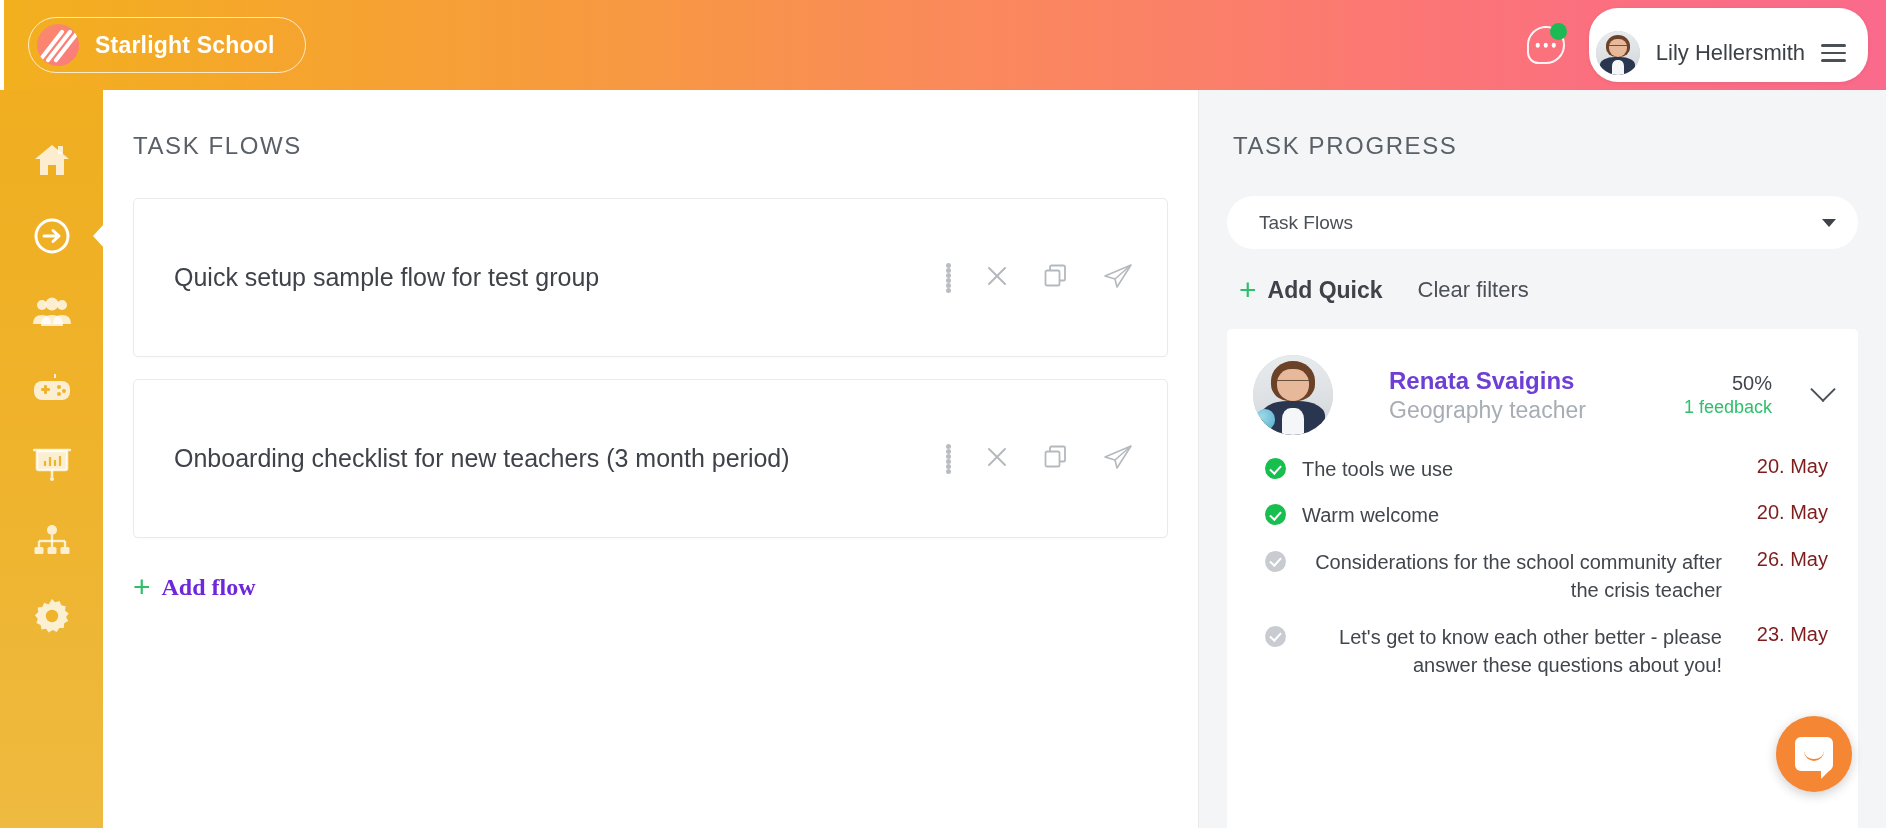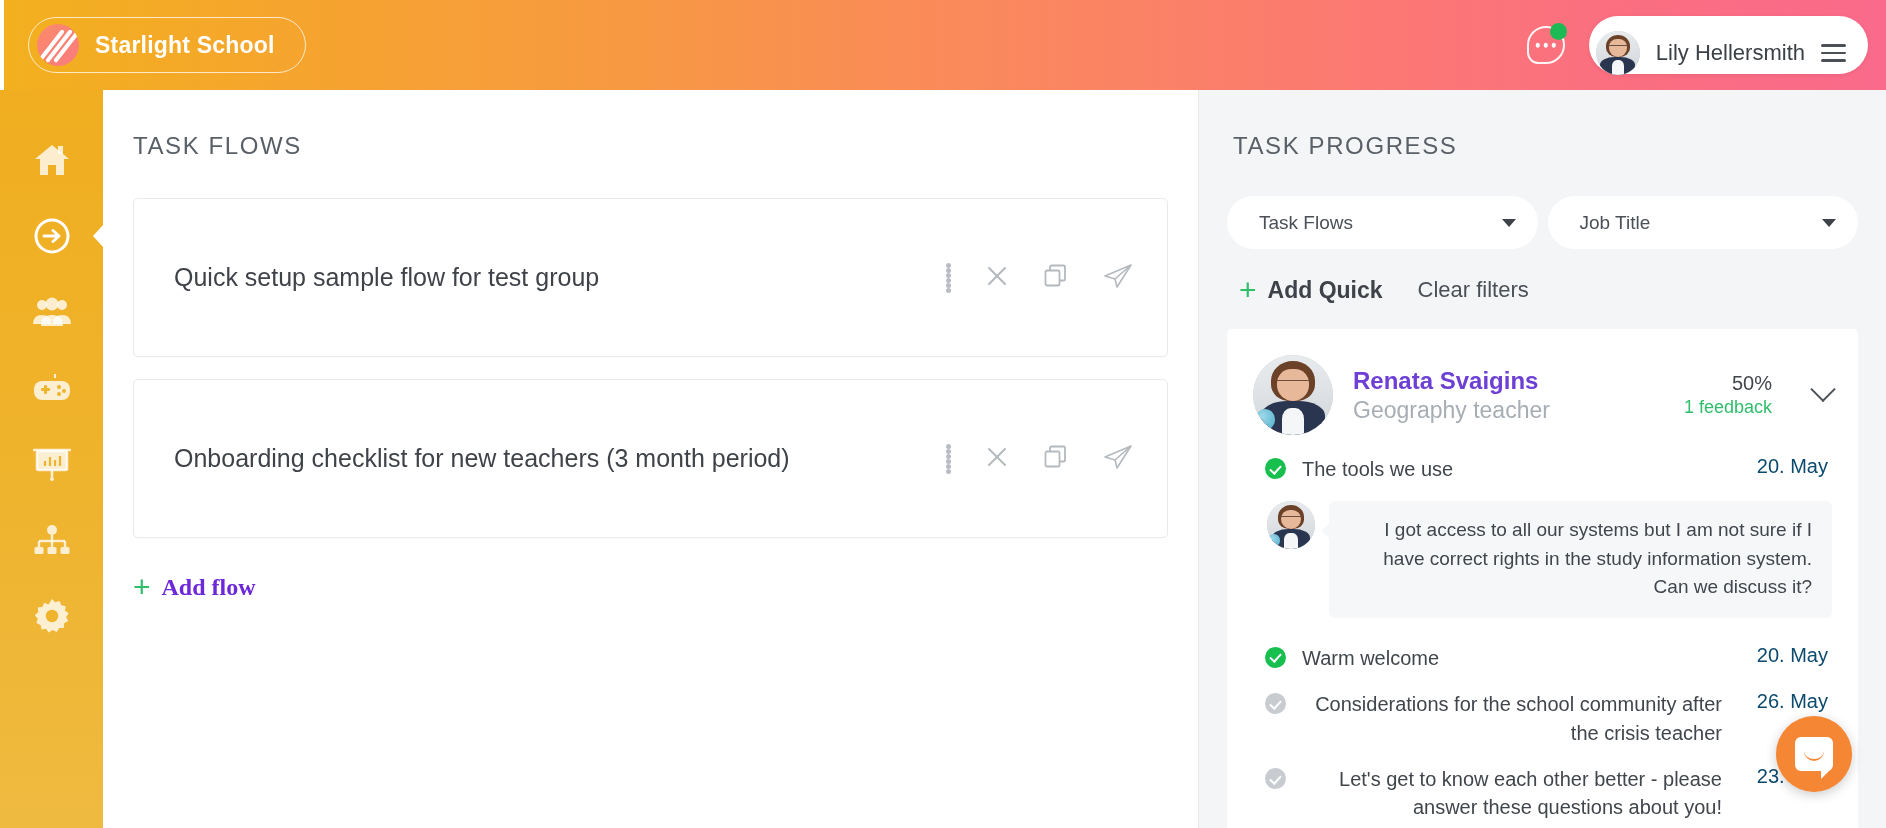--- a/index.html
+++ b/index.html
@@ -109,21 +109,21 @@
   }
   .msg-badge {
     position: absolute;
     top: -1px; right: 0px;
     width: 17px; height: 17px;
     border-radius: 50%;
     background: #1DB954;
   }
 
   .user-pill {
-    height: 58px;
+    height: 74px;
     background: #fff;
     border-radius: 29px;
     display: flex;
     align-items: center;
     padding: 16px 22px 0 7px;
     gap: 16px;
     box-shadow: 0 1px 4px rgba(0,0,0,0.08);
     cursor: pointer;
   }
   .avatar {
@@ -359,21 +359,21 @@
     overflow: hidden;
   }
   .person-head {
     display: flex;
     align-items: center;
     gap: 20px;
   }
   .avatar.person { width: 80px; height: 80px; }
   .avatar.bubble { width: 48px; height: 48px; flex: none; }
 
-  .person-names { display: flex; flex-direction: column; gap: 2px; }
+  .person-names { display: flex; flex-direction: column; gap: 2px; margin-left: 36px; }
   .person-name { font-size: 24px; font-weight: 700; color: #6D3FD4; }
   .person-role { font-size: 23px; color: #a7adb4; }
 
   .person-stats {
     margin-left: auto;
     text-align: right;
     display: flex;
     flex-direction: column;
     gap: 2px;
   }
@@ -417,21 +417,21 @@
   }
   .task-text {
     font-size: 20px;
     color: #41464d;
     line-height: 1.42;
     max-width: 420px;
   }
   .task-date {
     margin-left: auto;
     font-size: 20px;
-    color: #0c4a6e;
+    color: #7f1d1d;
     white-space: nowrap;
     padding-left: 12px;
   }
 
   .feedback-row {
     display: flex;
     align-items: flex-start;
     gap: 14px;
     margin: 14px 0 26px 14px;
   }
@@ -708,24 +708,20 @@
   </div>
 
   <div class="right-panel">
     <div class="right-title">TASK PROGRESS</div>
 
     <div class="filters">
       <div class="filter-pill">
         <span class="filter-label">Task Flows</span>
         <span class="caret"></span>
       </div>
-      <div class="filter-pill">
-        <span class="filter-label">Job Title</span>
-        <span class="caret"></span>
-      </div>
     </div>
 
     <div class="filter-actions">
       <span class="plus-green">+</span>
       <span class="add-filter-label">Add Quick</span>
       <span class="clear-filters">Clear filters</span>
     </div>
 
     <div class="person-card">
       <div class="person-head">
@@ -751,33 +747,20 @@
       </div>
 
       <div class="task-list">
 
         <div class="task-row">
           <span class="check done"></span>
           <span class="task-text">The tools we use</span>
           <span class="task-date">20. May</span>
         </div>
 
-        <div class="feedback-row">
-          <div class="avatar bubble">
-            <div class="portrait">
-              <div class="hair"></div>
-                <div class="face"></div>
-                <div class="glasses"></div>
-              <div class="body"></div>
-                <div class="shirt"></div>
-                <div class="globe"></div>
-            </div>
-          </div>
-          <div class="feedback-bubble">I got access to all our systems but I am not sure if I have correct rights in the study information system. Can we discuss it?</div>
-        </div>
 
         <div class="task-row">
           <span class="check done"></span>
           <span class="task-text">Warm welcome</span>
           <span class="task-date">20. May</span>
         </div>
 
         <div class="task-row">
           <span class="check pending"></span>
           <span class="task-text">Considerations for the school community after the crisis teacher</span>

